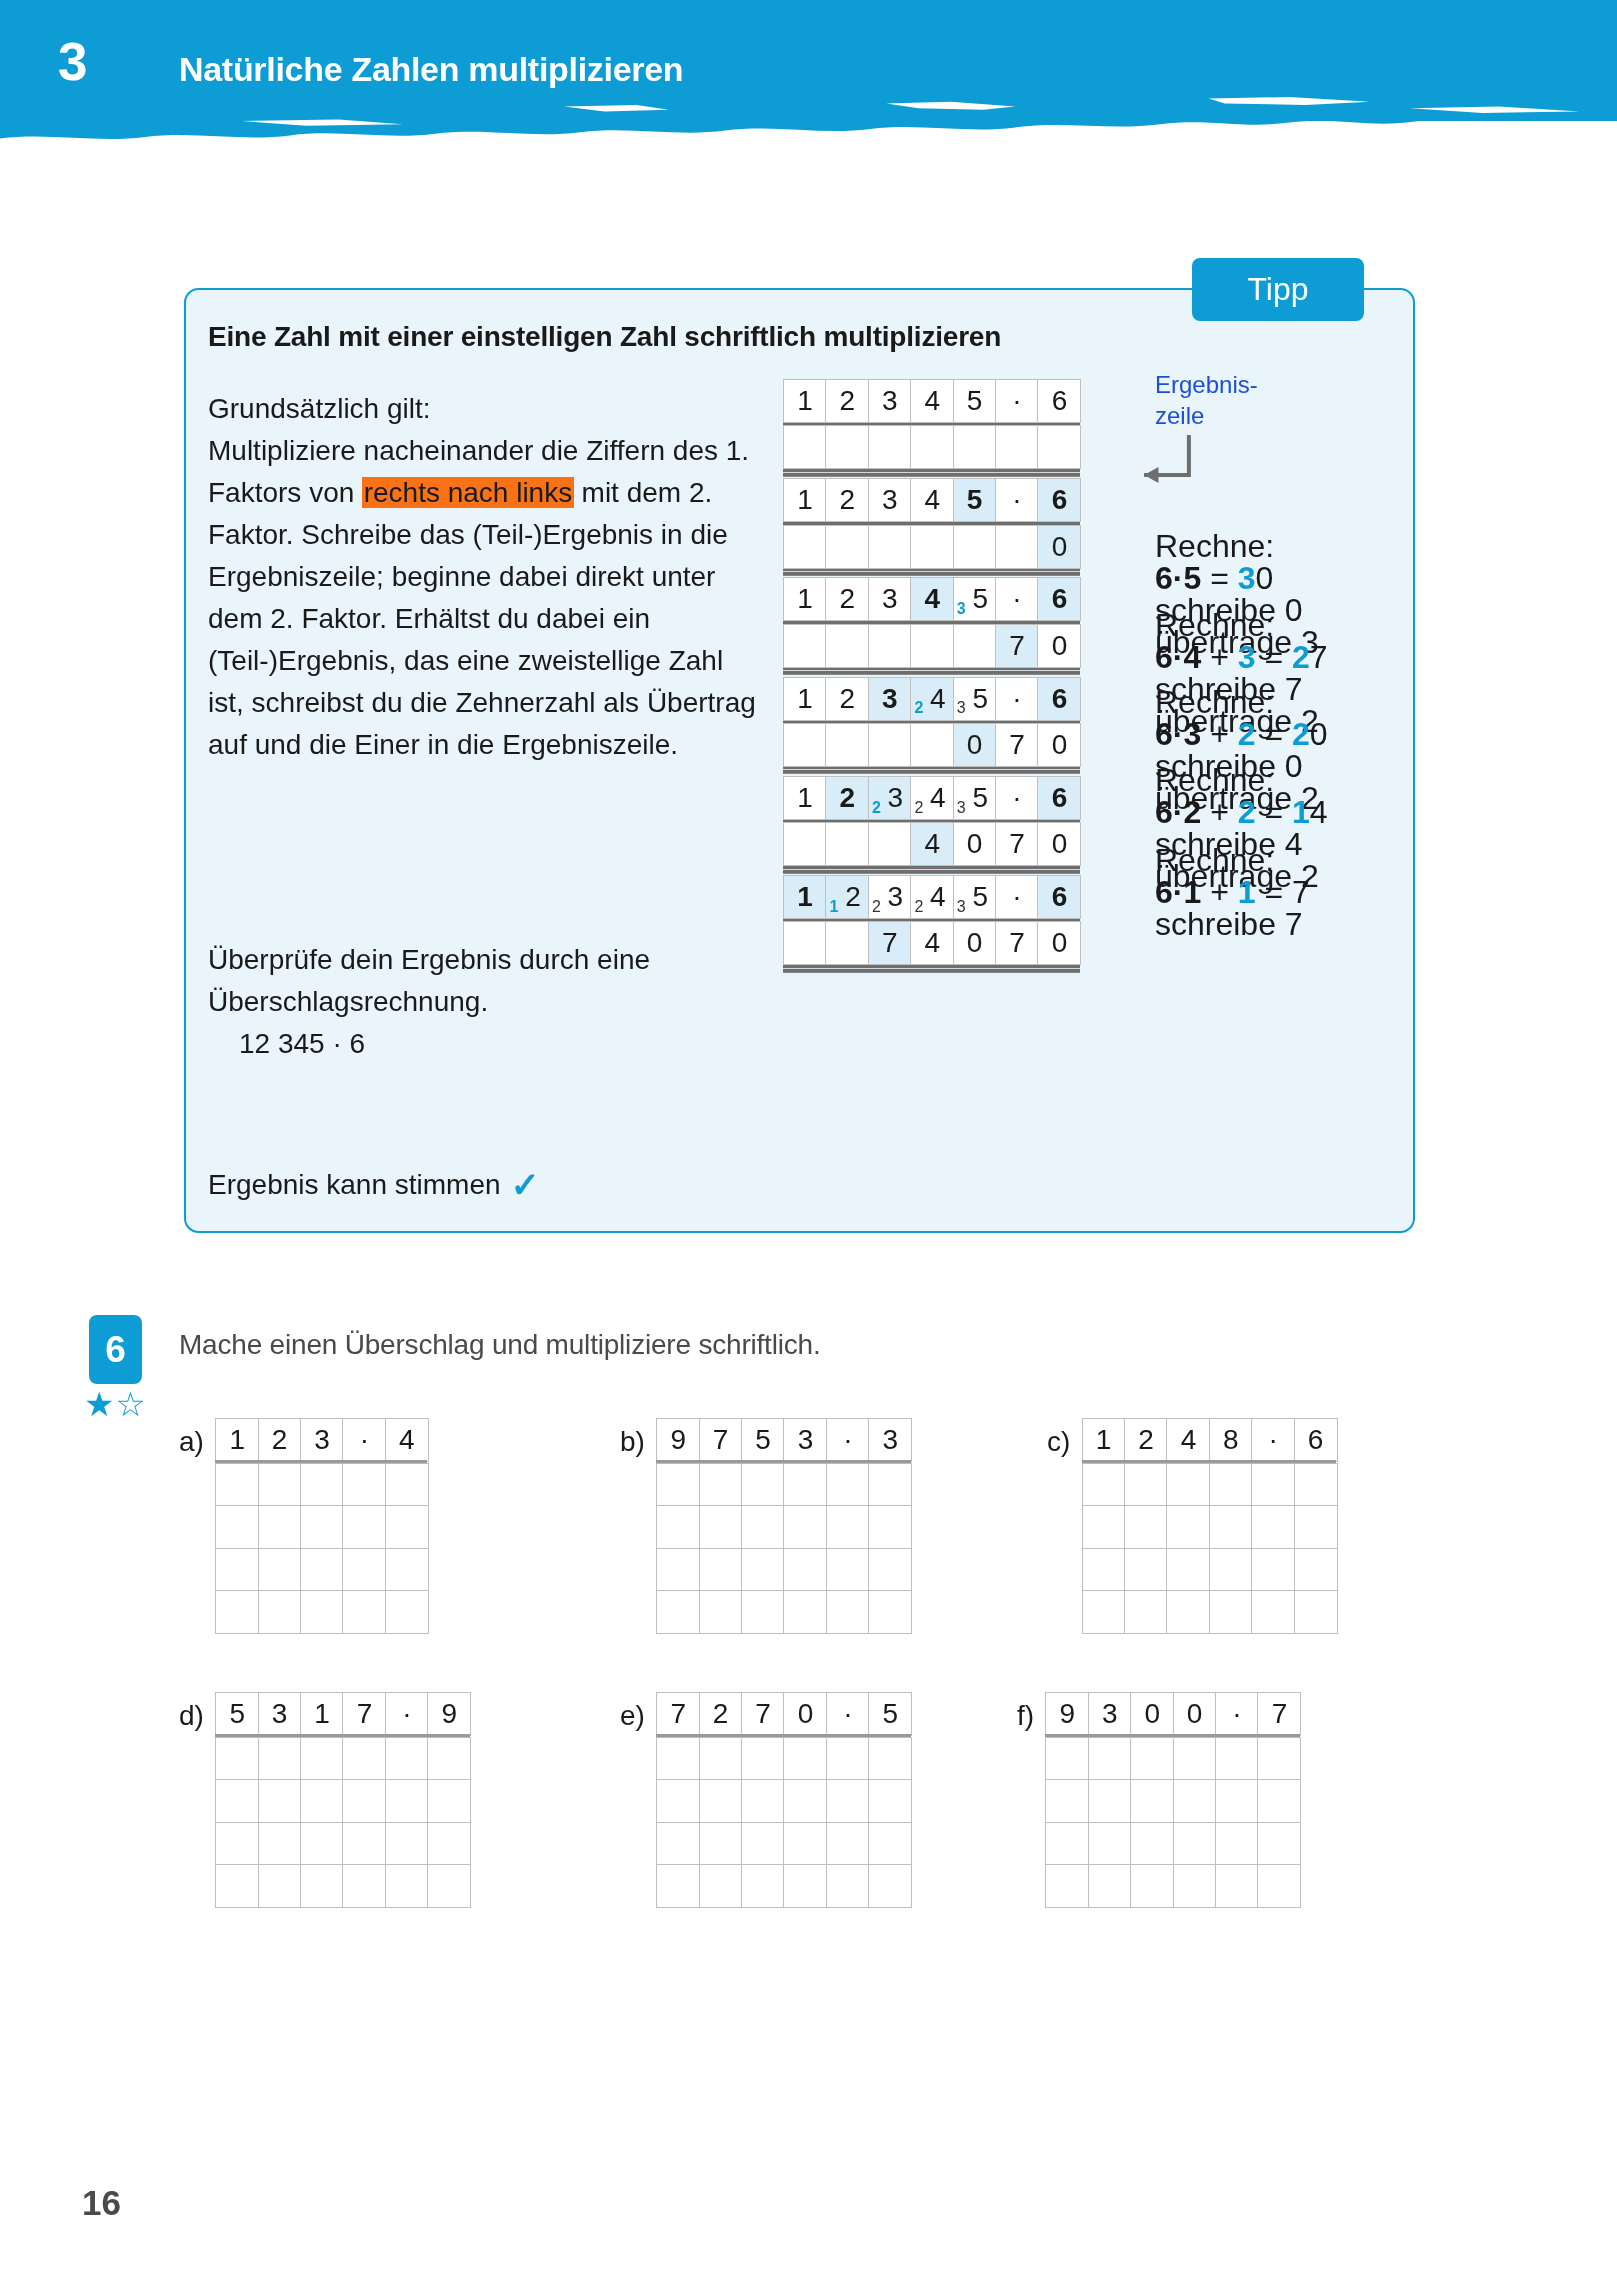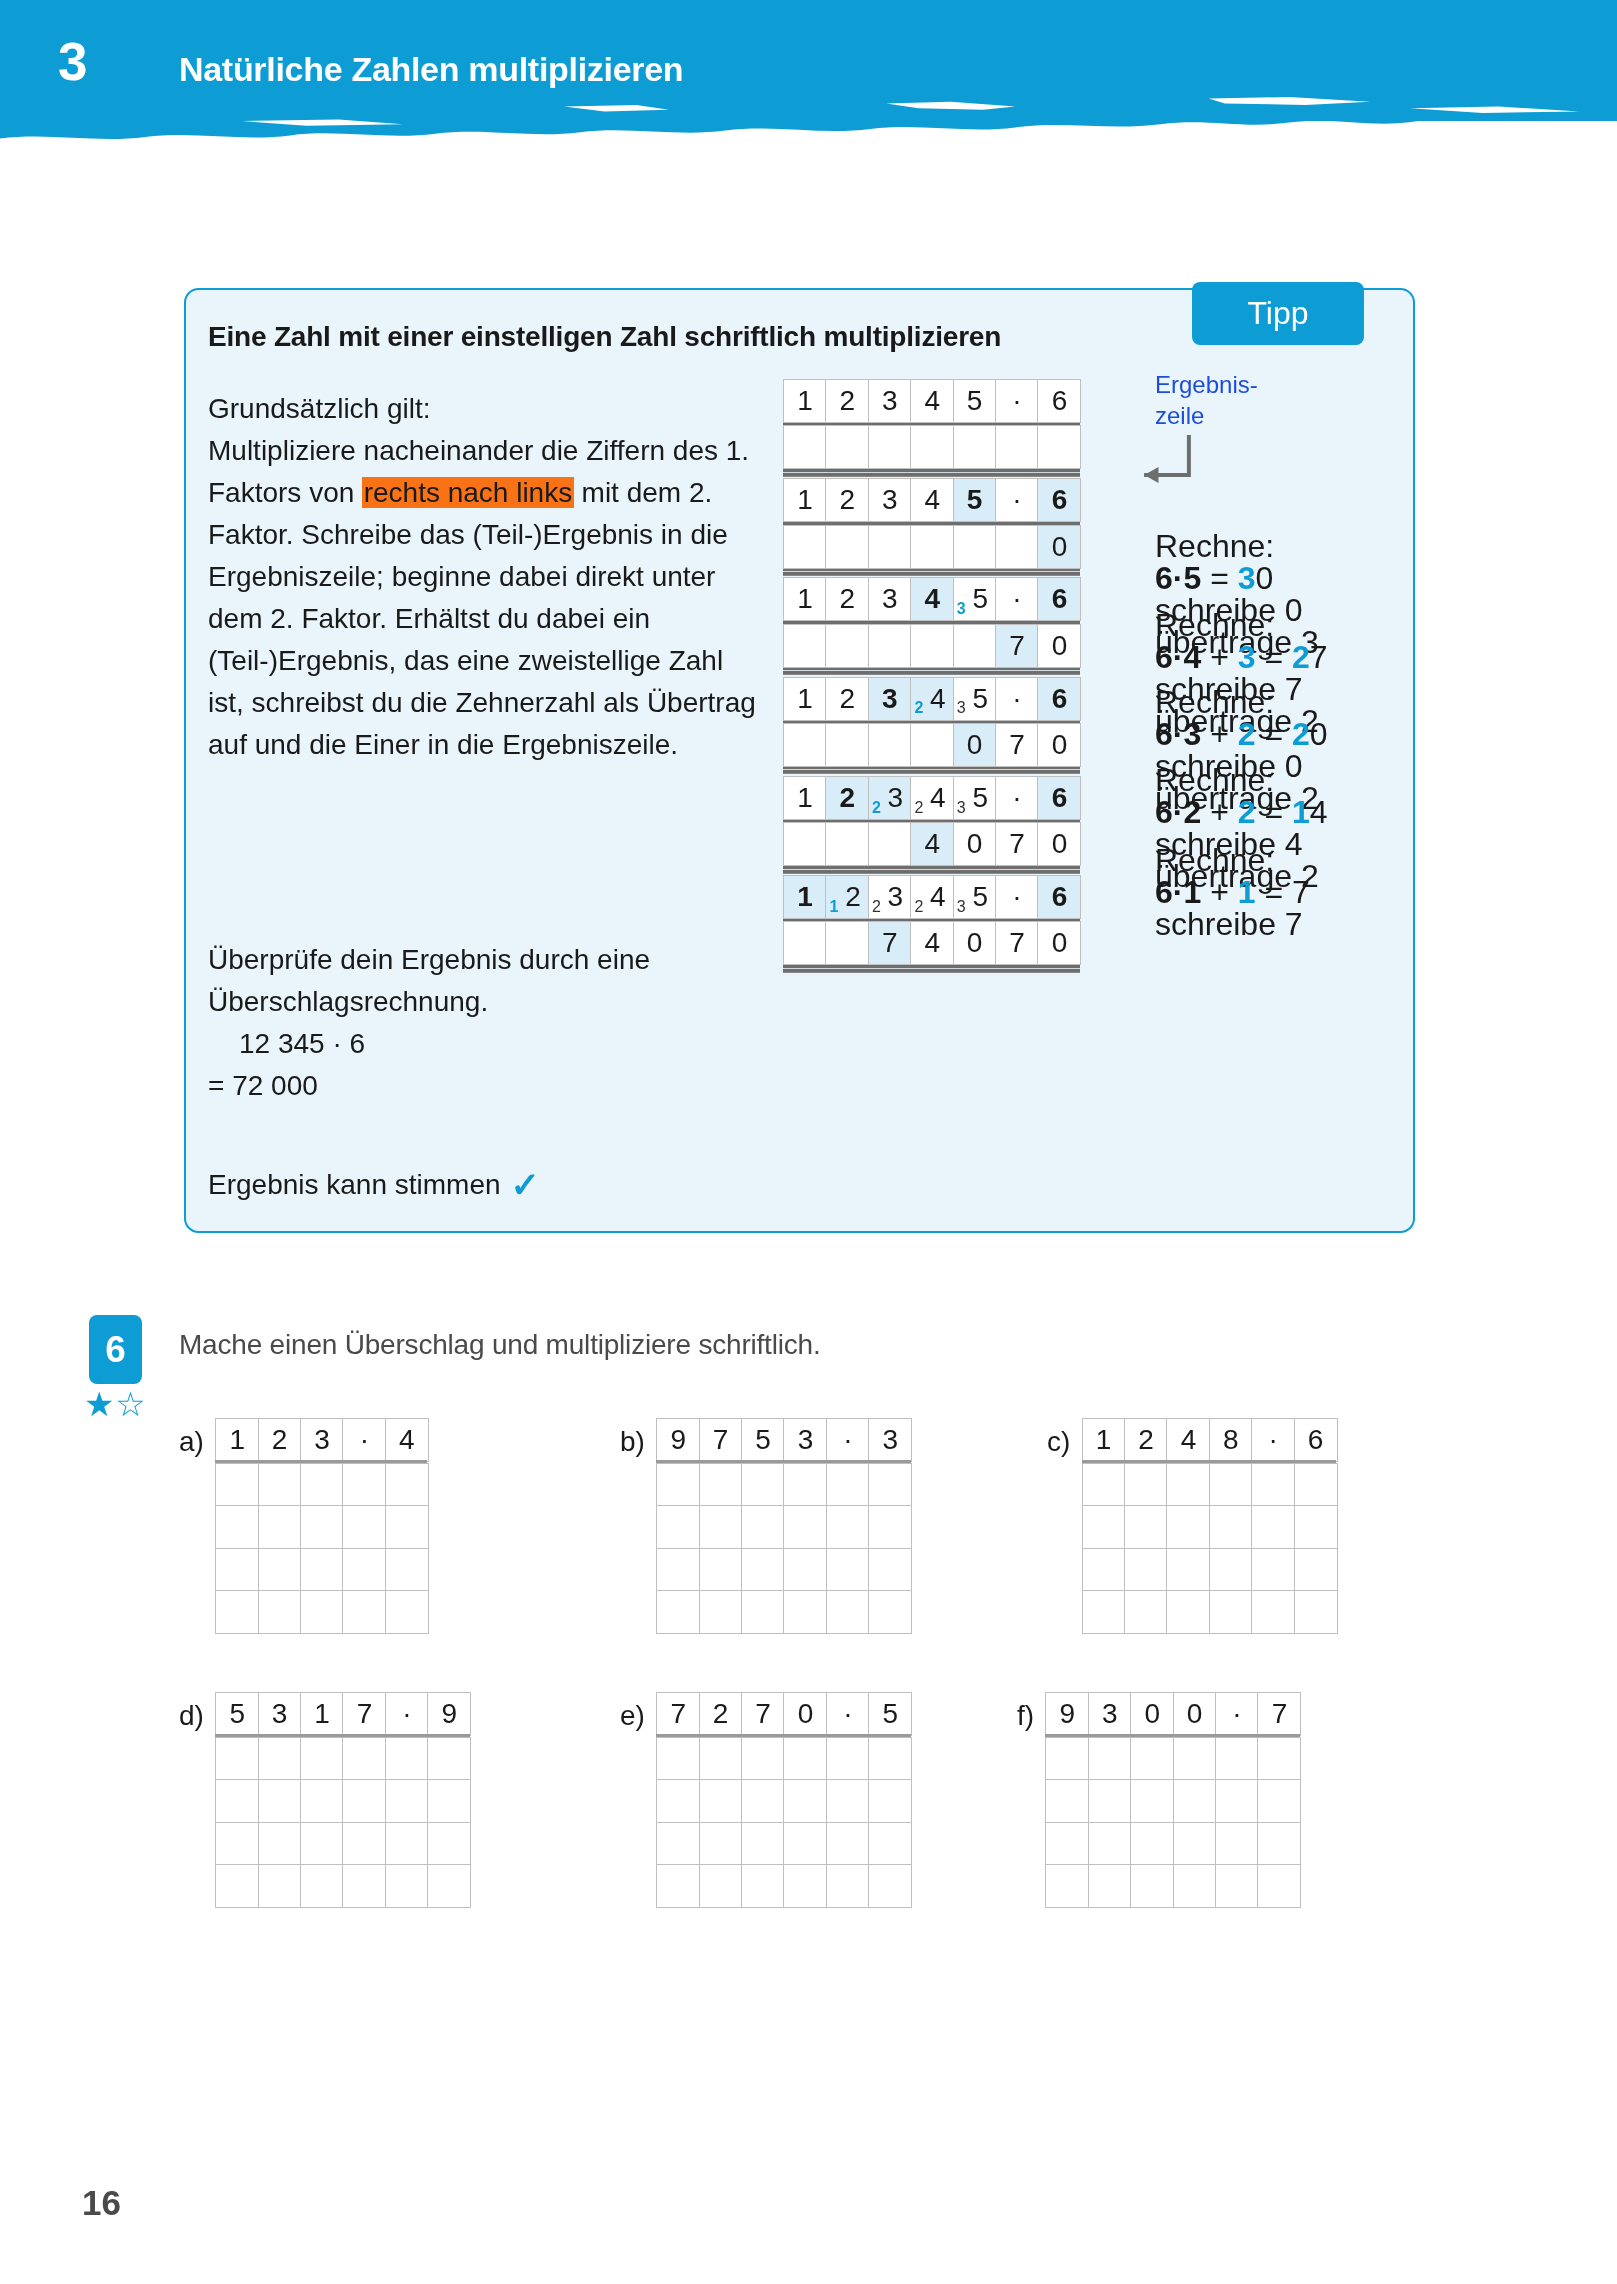--- a/index.html
+++ b/index.html
@@ -18,21 +18,21 @@
   }
   .chapter-title{
     position:absolute;left:179px;top:50px;color:#fff;font-size:34px;font-weight:bold;
     letter-spacing:-0.3px;
   }
 
   
   .tipp-tag{
     position:absolute;left:1192px;top:258px;width:172px;height:63px;
     background:#0d9dd4;border-radius:8px;color:#fff;font-size:32px;
-    display:flex;align-items:center;justify-content:center;z-index:5;margin-top:24px;
+    display:flex;align-items:center;justify-content:center;z-index:5;
   }
   .tipp-box{
     position:absolute;left:184px;top:288px;width:1231px;height:945px;
     background:#e9f4fb;border:2.4px solid #0d9dd4;border-radius:14.5px;box-sizing:border-box;
   }
   .box-heading{
     position:absolute;left:208px;top:321px;font-size:28px;font-weight:bold;color:#1a1a1a;
     letter-spacing:-0.2px;
   }
   .body-text{
@@ -142,21 +142,20 @@
 <div class="box-heading">Eine Zahl mit einer einstelligen Zahl schriftlich multiplizieren</div>
 
 <div class="body-text">
   <span>Grundsätzlich gilt:</span><br>
   <span>Multipliziere nacheinander die Ziffern des 1. Faktors von </span><span class="hl">rechts nach links</span><span> mit dem 2. Faktor. Schreibe das (Teil-)Ergebnis in die Ergebniszeile; beginne dabei direkt unter dem 2. Faktor. Erhältst du dabei ein (Teil-)Ergebnis, das eine zweistellige Zahl ist, schreibst du die Zehnerzahl als Übertrag auf und die Einer in die Ergebniszeile.</span>
 </div>
 
 <div class="ueberschlag">
   <div>Überprüfe dein Ergebnis durch eine Überschlagsrechnung.</div>
   <div class="ind">12 345 · 6</div>
-  <div>= 72 000</div>
 </div>
 
 <div class="ok-line">
   <span>Ergebnis kann stimmen</span>
   <span class="check">✓</span>
 </div>
 
 <div class="demo-wrap" id="demo-wrap">
     <div class="drow">
       <div class="dcell">1</div>

